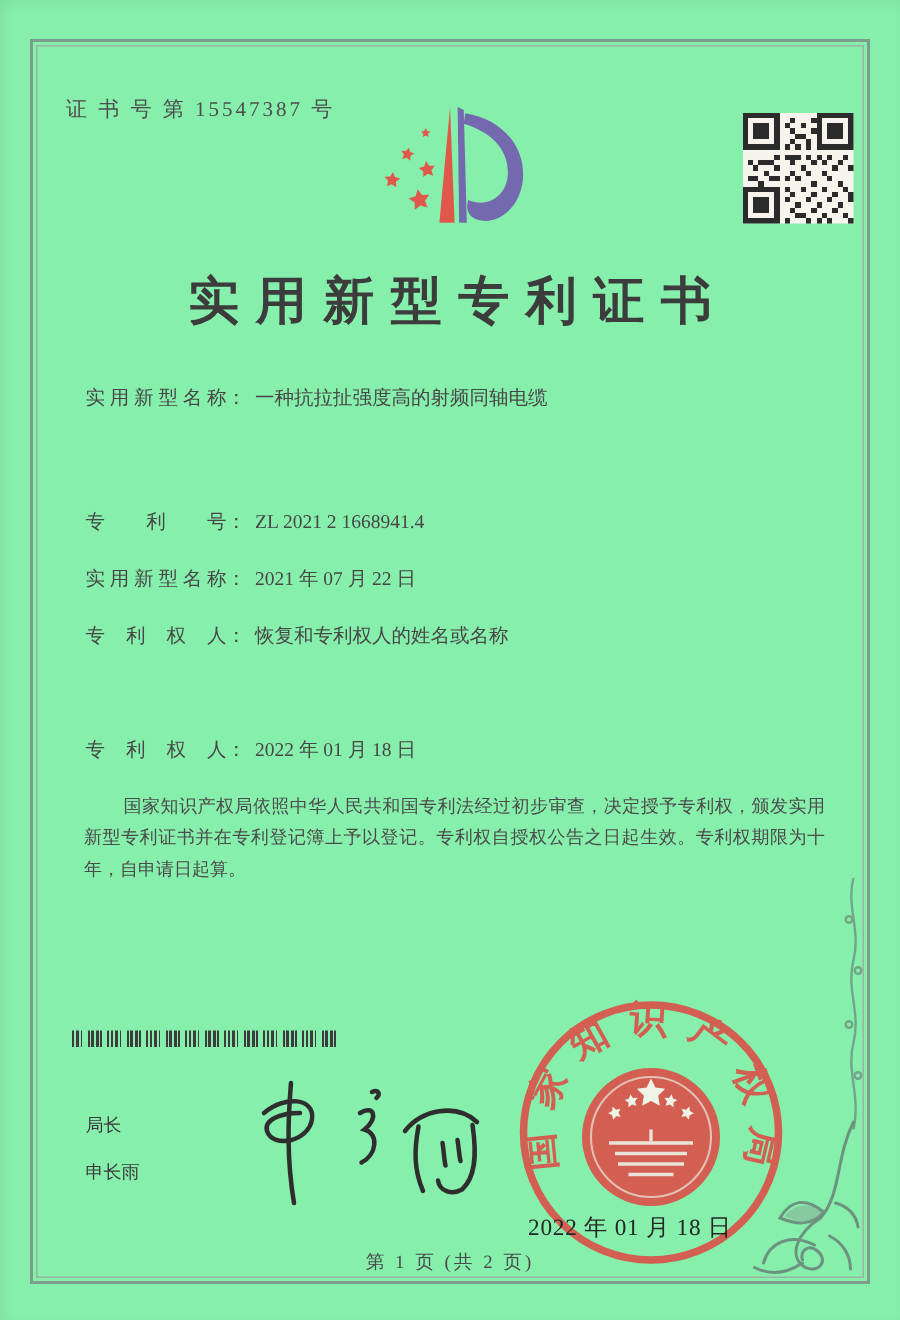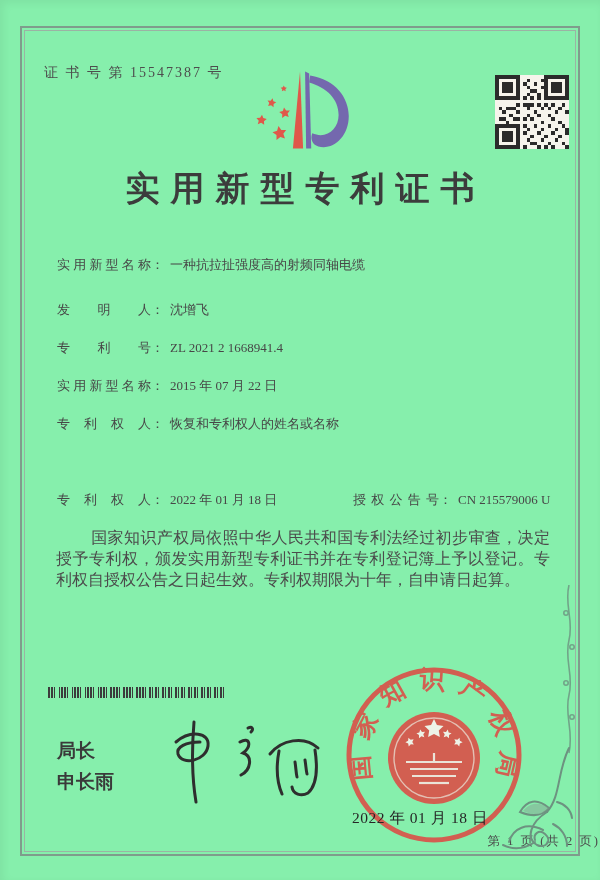--- a/index.html
+++ b/index.html
@@ -4,41 +4,41 @@
 <style>
   html,body{margin:0;padding:0;}
   body{width:600px;height:880px;background:#e9e7e0;font-family:"Liberation Serif","DejaVu Serif",serif;}
   .page{position:relative;width:600px;height:880px;background:#86efac;overflow:hidden;
         box-shadow:inset 3px 3px 8px rgba(0,0,0,0.06);}
   .frame{position:absolute;left:20px;top:26px;width:556px;height:826px;border:2px solid #7f9c8c;}
   .frame-inner{position:absolute;inset:2px;border:1px solid #9bb3a4;}
   .cert-no{position:absolute;left:44px;top:64px;font-size:14px;color:#4d4d4d;letter-spacing:2px;}
   .logo{position:absolute;left:232px;top:58px;width:132px;height:108px;}
   .qr{position:absolute;left:495px;top:75px;width:74px;height:74px;}
-  .title{position:absolute;left:0;top:166px;width:100%;text-align:center;
+  .title{position:absolute;left:0;top:178px;width:100%;text-align:center;
          font-size:34px;font-weight:600;color:#3c3c3c;letter-spacing:11px;text-indent:11px;}
   .field-row{position:absolute;left:57px;font-size:13px;color:#474747;white-space:nowrap;}
   .flabel{display:inline-block;width:94px;text-align:justify;text-align-last:justify;vertical-align:bottom;}
   .fcolon{margin-right:6px;}
   .pair2{position:absolute;left:296px;top:0;}
   .pair2 .flabel{width:86px;}
-  .paragraphs{position:absolute;left:56px;top:527px;width:494px;font-size:16px;
+  .paragraphs{position:absolute;left:56px;top:527px;width:494px;font-size:12px;
               line-height:21px;color:#4b4b4b;}
   .paragraphs p{margin:0;text-indent:2.2em;text-align:justify;}
   .barcode{position:absolute;left:48px;top:687px;width:178px;height:11px;
     background:repeating-linear-gradient(90deg,
       #3c3c3c 0 1.5px,transparent 1.5px 3px,
       #3c3c3c 3px 5px,transparent 5px 6px,
       #3c3c3c 6px 7px,transparent 7px 10.5px,
       #3c3c3c 10.5px 12px,transparent 12px 13px);}
-  .director{position:absolute;left:57px;top:735px;font-size:19px;color:#3a3a3a;line-height:31px;font-weight:bold;}
+  .director{position:absolute;left:57px;top:735px;font-size:12px;color:#3a3a3a;line-height:31px;}
   .signature{position:absolute;left:156px;top:712px;width:178px;height:102px;}
   .seal{position:absolute;left:344px;top:665px;width:180px;height:180px;opacity:.92;}
   .seal-date{position:absolute;left:352px;top:808px;font-size:15.5px;color:#262626;letter-spacing:.5px;}
-  .footer{position:absolute;left:0;top:833px;width:100%;text-align:right;
+  .footer{position:absolute;left:0;top:833px;width:100%;text-align:center;
           font-size:12.5px;color:#4a4a4a;letter-spacing:2px;}
   .flourish{position:absolute;left:487px;top:746px;width:88px;height:104px;}
   .vine{position:absolute;left:561px;top:585px;width:16px;height:170px;opacity:.8;}
 </style>
 </head>
 <body>
 
 <div class="page">
 
   <div class="frame">
@@ -77,35 +77,31 @@
         <rect x="2" y="16" width="3" height="3"></rect>
       <path d="M9 1h1v1H9zM13 1h1v1h-1zM8 2h1v1H8zM11 2h1v1h-1zM9 3h1v1H9zM13 3h1v1h-1zM10 4h2v1h-2zM9 5h1v1H9zM12 5h1v1h-1zM8 6h1v1H8zM10 6h1v1h-1zM12 6h1v1h-1zM6 8h1v1H6zM6 10h1v1H6zM6 12h1v1H6zM1 9h1v1H1zM3 9h3v1H3zM2 10h1v1H2zM4 11h1v1H4zM1 12h2v1H1zM5 12h1v1H5zM3 13h1v1H3zM8 8h3v1H8zM12 8h1v1h-1zM14 8h1v1h-1zM16 8h1v1h-1zM19 8h1v1h-1zM9 9h1v1H9zM13 9h1v1h-1zM15 9h1v1h-1zM18 9h1v1h-1zM11 10h1v1h-1zM17 10h1v1h-1zM20 10h1v1h-1zM9 11h1v1H9zM12 11h1v1h-1zM15 11h1v1h-1zM8 12h1v1H8zM10 12h1v1h-1zM16 12h1v1h-1zM13 13h1v1h-1zM18 13h1v1h-1zM8 14h1v1H8zM11 14h1v1h-1zM15 14h1v1h-1zM19 14h1v1h-1zM9 15h1v1H9zM13 15h1v1h-1zM17 15h1v1h-1zM20 15h1v1h-1zM8 16h1v1H8zM12 16h1v1h-1zM16 16h1v1h-1zM20 16h1v1h-1zM10 17h1v1h-1zM14 17h1v1h-1zM18 17h1v1h-1zM9 18h1v1H9zM13 18h1v1h-1zM17 18h1v1h-1zM11 19h1v1h-1zM15 19h1v1h-1zM19 19h1v1h-1zM10 19h1v1h-1zM8 20h1v1H8zM12 20h1v1h-1zM14 20h1v1h-1zM16 20h1v1h-1zM20 20h1v1h-1z"></path>
     </g>
   </svg>
 
   <div class="title">实用新型专利证书</div>
 
   <div class="field-row" style="top:256px">
     <span class="flabel">实用新型名称</span><span class="fcolon">：</span><span class="fvalue">一种抗拉扯强度高的射频同轴电缆</span>
   </div>
-  <div class="field-row" style="top:301px">
-    <span class="flabel">发明人</span><span class="fcolon">：</span><span class="fvalue">沈增飞</span>
-  </div>
   <div class="field-row" style="top:339px">
     <span class="flabel">专利号</span><span class="fcolon">：</span><span class="fvalue">ZL 2021 2 1668941.4</span>
   </div>
   <div class="field-row" style="top:377px">
-    <span class="flabel">实用新型名称</span><span class="fcolon">：</span><span class="fvalue">2015 年 07 月 22 日</span>
+    <span class="flabel">实用新型名称</span><span class="fcolon">：</span><span class="fvalue">2021 年 07 月 22 日</span>
   </div>
   <div class="field-row" style="top:415px">
     <span class="flabel">专利权人</span><span class="fcolon">：</span><span class="fvalue">恢复和专利权人的姓名或名称</span>
   </div>
   <div class="field-row" style="top:491px;width:500px">
     <span class="flabel">专利权人</span><span class="fcolon">：</span><span class="fvalue">2022 年 01 月 18 日</span>
-    <span class="pair2"><span class="flabel">授权公告号</span><span class="fcolon">：</span><span class="fvalue">CN 215579006 U</span></span>
   </div>
 
   <div class="paragraphs">
     <p>国家知识产权局依照中华人民共和国专利法经过初步审查，决定授予专利权，颁发实用新型专利证书并在专利登记簿上予以登记。专利权自授权公告之日起生效。专利权期限为十年，自申请日起算。</p>
   </div>
 
   <div class="barcode"></div>
 
   <div class="director">
     <div>局长</div>

